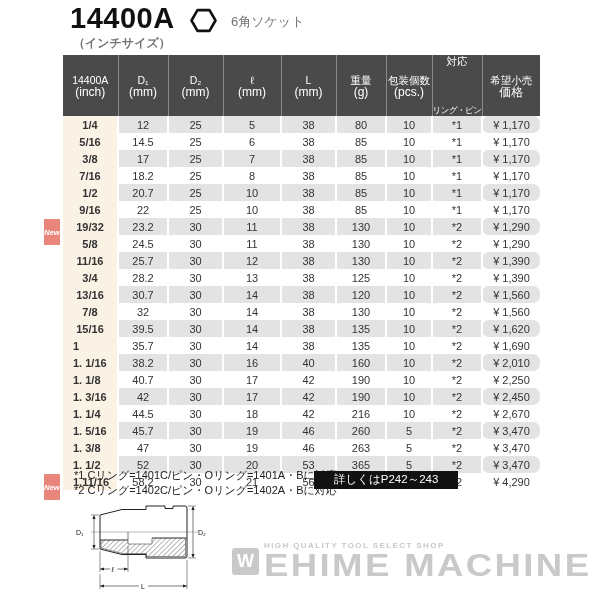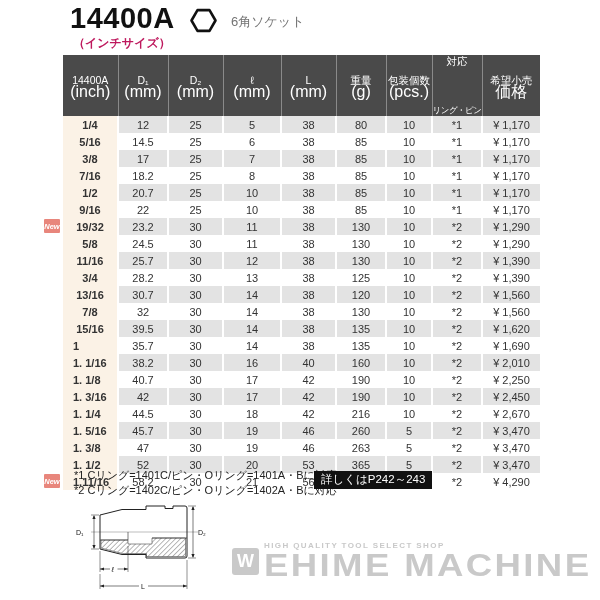--- a/index.html
+++ b/index.html
@@ -1,47 +1,47 @@
 <!DOCTYPE html>
 <html><head>
 <meta charset="utf-8">
 <style>
   html,body{margin:0;padding:0;background:#fff;}
   .page{position:relative;width:600px;height:600px;background:#fff;overflow:hidden;
         font-family:Liberation Sans, sans-serif;}
   
   .model{position:absolute;left:70px;top:2px;font-size:29px;font-weight:900;color:#111;letter-spacing:0.5px;}
-  .size-note{position:absolute;left:73px;top:35px;font-size:12px;font-weight:bold;color:#be185d;}
+  .size-note{position:absolute;left:73px;top:35px;font-size:12px;font-weight:bold;color:#737373;}
   .hex-icon{position:absolute;left:189px;top:6px;}
   .socket-type{position:absolute;left:231px;top:13px;font-size:13px;color:#737373;}
   
   table.spec{position:absolute;left:63px;top:55px;width:477px;border-collapse:collapse;
              table-layout:fixed;font-size:11px;}
   table.spec th{background:#4a4a4a;color:#fff;font-weight:normal;height:38px;padding:0;
                 border-right:1px solid #8a8a8a;vertical-align:middle;}
   table.spec th:last-child{border-right:none;}
   th .h1{font-size:10.5px;line-height:12px;}
-  th .h2{font-size:16px;line-height:12px;}
+  th .h2{font-size:12px;line-height:12px;}
   th .h2.small{font-size:8.5px;letter-spacing:-0.5px;margin-top:37px;}
   table.spec td{height:17px;padding:0;text-align:center;color:#333;border-right:2px solid #fff;
                 white-space:nowrap;overflow:visible;}
   table.spec td:last-child{border-right:none;}
   tr.gray td{background:#e3e3e3;}
   tr.white td{background:#ffffff;}
   tr.gray td.inch, tr.white td.inch{background:#fbf2e6;}
   td.inch{font-weight:bold;color:#222;text-align:right;padding-right:8px;position:relative;}
   td.inch.left{text-align:left;padding-left:10px;}
-  td.price{text-align:right;padding-right:5px;}
-  .new-badge{position:absolute;left:-19px;top:1px;width:16px;height:14px;background:#e8867c;
+  td.price{text-align:right;padding-right:5px;border-radius:7px;}
+  .new-badge{position:absolute;left:-19px;top:1px;width:16px;height:26px;background:#e8867c;
              color:#fff;font-size:7.5px;font-weight:bold;font-style:italic;
              display:flex;align-items:center;justify-content:center;border-radius:1px;}
   
   .footnotes{position:absolute;left:74px;top:468px;font-size:11px;color:#222;line-height:15px;white-space:nowrap;}
   .detail-badge{position:absolute;left:314px;top:471px;background:#111;color:#fff;
-                font-size:11.5px;padding:1px 7px 2px;white-space:nowrap;}
+                font-size:11.5px;padding:1px 20px 2px;white-space:nowrap;}
   
   .diagram{position:absolute;left:72px;top:503px;}
   
   .logo{position:absolute;left:232px;top:541px;display:flex;align-items:flex-start;}
   .logo-mark{width:27px;height:27px;background:#c9c9c9;border-radius:3px;color:#fff;
              font-weight:900;font-size:18px;display:flex;align-items:center;justify-content:center;
              margin-top:7px;}
   .logo-text{margin-left:5px;}
   .logo-tagline{font-size:8px;font-weight:bold;letter-spacing:1.4px;color:#c9c9c9;white-space:nowrap;}
   .logo-name{font-size:31px;font-weight:900;letter-spacing:2px;color:#c9c9c9;line-height:32px;

